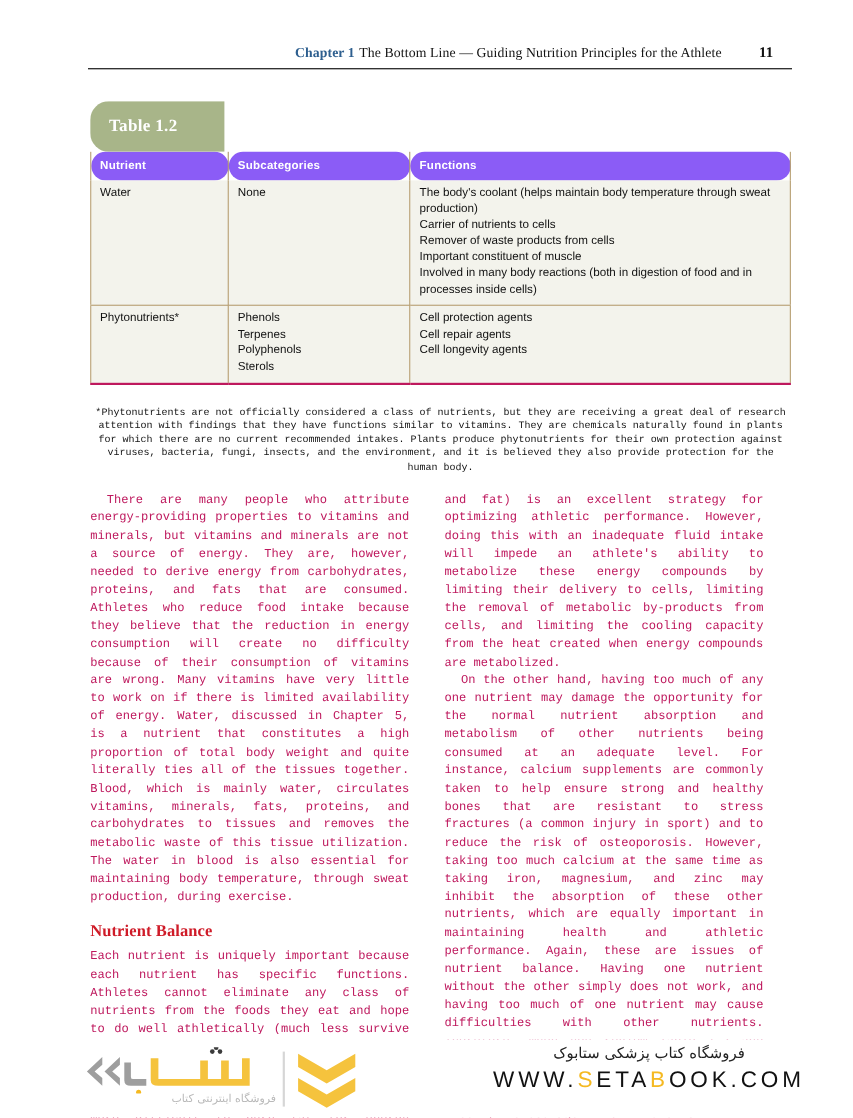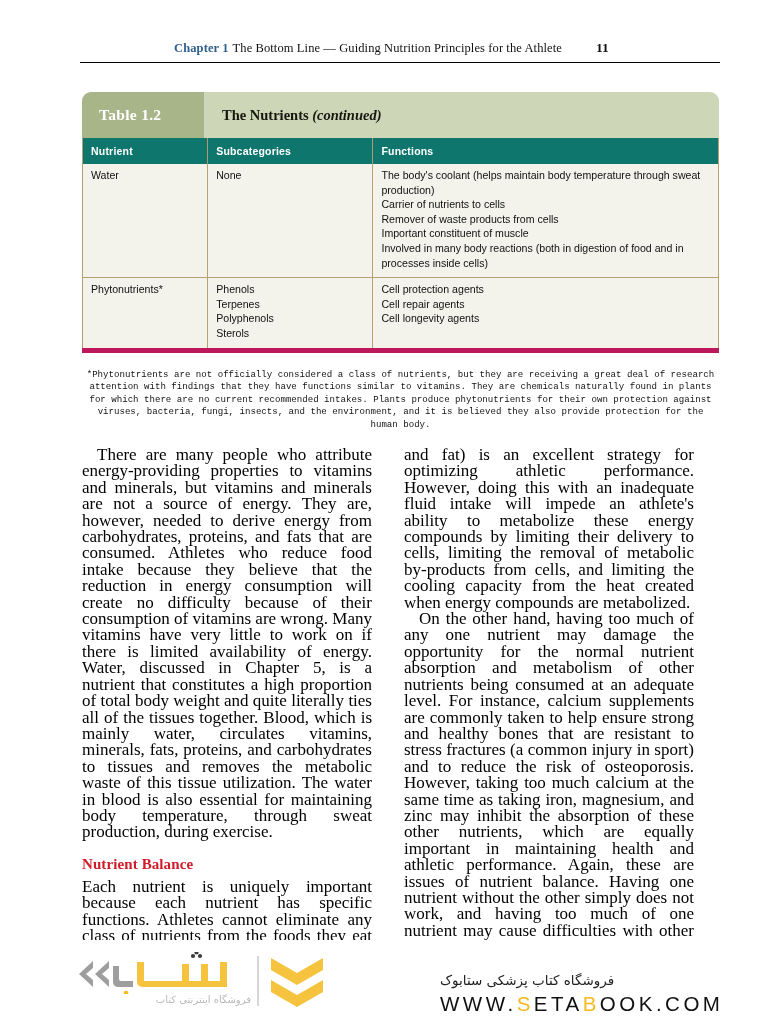--- a/index.html
+++ b/index.html
@@ -18,21 +18,21 @@
 
   
   .running-head {
     position: absolute;
     top: 40px;
     left: 80px;
     right: 72px;
     height: 22px;
     display: flex;
     align-items: baseline;
-    justify-content: center;
+    justify-content: flex-end;
     font-size: 12.5px;
     color: #1a1a1a;
     letter-spacing: 0.1px;
   }
   .running-head .rh-inner {
     display: flex;
     align-items: baseline;
     gap: 4px;
   }
   .rh-chapter {
@@ -64,20 +64,21 @@
     left: 82px;
     top: 92px;
     width: 637px;
   }
   .tbl-title-bar {
     display: flex;
     height: 46px;
     border-top-left-radius: 9px;
     border-top-right-radius: 9px;
     overflow: hidden;
+    border-radius: 17px;
   }
   .tbl-title-left {
     width: 122px;
     background: #a8b589;
     display: flex;
     align-items: center;
     padding-left: 17px;
     box-sizing: border-box;
   }
   .tbl-title-left span {
@@ -106,44 +107,45 @@
     font-weight: bold;
   }
 
   table.nutrients {
     width: 100%;
     border-collapse: collapse;
     table-layout: fixed;
     font-family: "Liberation Sans", sans-serif;
   }
   table.nutrients th {
-    background: #0f766e;
+    background: #8b5cf6;
     color: #ffffff;
     font-size: 10.5px;
     font-weight: bold;
     text-align: left;
     padding: 4px 0 4px 8px;
     border-right: 1px solid #b09a6d;
     letter-spacing: 0.2px;
     height: 18px;
     vertical-align: middle;
+    border-radius: 13px;
   }
   table.nutrients th:last-child { border-right: none; }
   table.nutrients td {
     background: #f3f3ec;
     color: #111111;
     font-size: 10.6px;
     line-height: 14.6px;
     vertical-align: top;
     padding: 4px 7px 7px 8px;
     border-right: 1px solid #b79f72;
     border-bottom: 1px solid #b79f72;
   }
   table.nutrients td:last-child { border-right: none; }
-  table.nutrients tr.last-row td { border-bottom: 5px solid #be185d; }
+  table.nutrients tr.last-row td { border-bottom: 2px solid #be185d; }
   table.nutrients { border-left: 1px solid #b79f72; border-right: 1px solid #b79f72; }
   .cell-lines div { white-space: normal; }
 
   
   .footnote {
     position: absolute;
     left: 82px;
     top: 369px;
     width: 637px;
     font-family: Liberation Mono, monospace;
@@ -161,25 +163,25 @@
     width: 613px;
     height: 500px;
     display: flex;
     gap: 32px;
   }
   .col {
     width: 290px;
   }
   .col p {
     margin: 0;
-    font-size: 17px;
+    font-size: 11px;
     line-height: 16.4px;
     text-align: justify;
-    color: #000000;
-    font-family: Liberation Serif, serif;
+    color: #be185d;
+    font-family: Liberation Mono, monospace;
     hyphens: none;
   }
   .col p.indent { text-indent: 15px; }
   .col h2 {
     margin: 15px 0 6px 0;
     font-size: 15px;
     font-weight: bold;
     color: #cf1b28;
     font-family: "Liberation Serif", serif;
     letter-spacing: 0.1px;
@@ -243,23 +245,23 @@
   .logo-chevrons {
     position: absolute;
     left: 198px;
     top: 6px;
     width: 56px;
     height: 52px;
   }
   .footer-right {
     position: absolute;
     left: 440px;
-    top: 972px;
+    top: 950px;
     width: 300px;
-    text-align: left;
+    text-align: center;
   }
   .fa-line {
     font-family: "DejaVu Sans", sans-serif;
     font-size: 13.5px;
     color: #222222;
     direction: rtl;
     margin-bottom: 4px;
   }
   .url-line {
     font-family: "Liberation Sans", sans-serif;
@@ -280,25 +282,20 @@
     <span class="rh-page">11</span>
   </div>
 </div>
 <div class="rh-rule"></div>
 
 <div class="table-wrap">
 
   <div class="tbl-title-bar">
     <div class="tbl-title-left">
       <span>Table 1.2</span>
-    </div>
-    <div class="tbl-title-right">
-      <span>The Nutrients</span>
-      <span>&nbsp;</span>
-      <span><i>(continued)</i></span>
     </div>
   </div>
 
   <table class="nutrients">
     <colgroup>
       <col style="width:125px">
       <col style="width:165px">
       <col style="width:345px">
     </colgroup>
     <thead>

